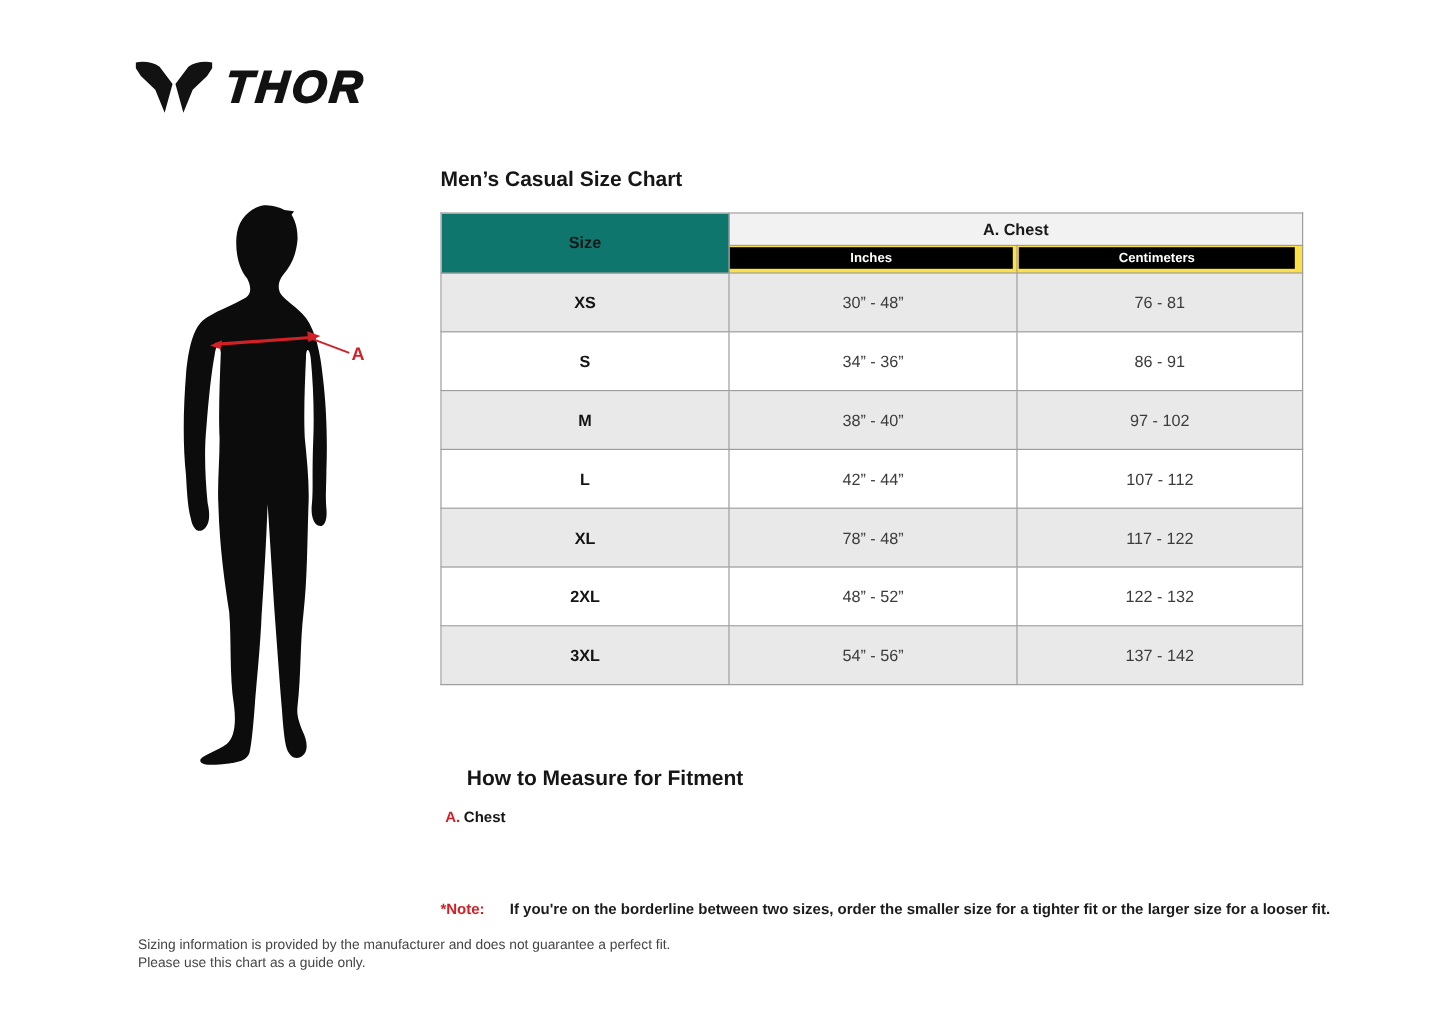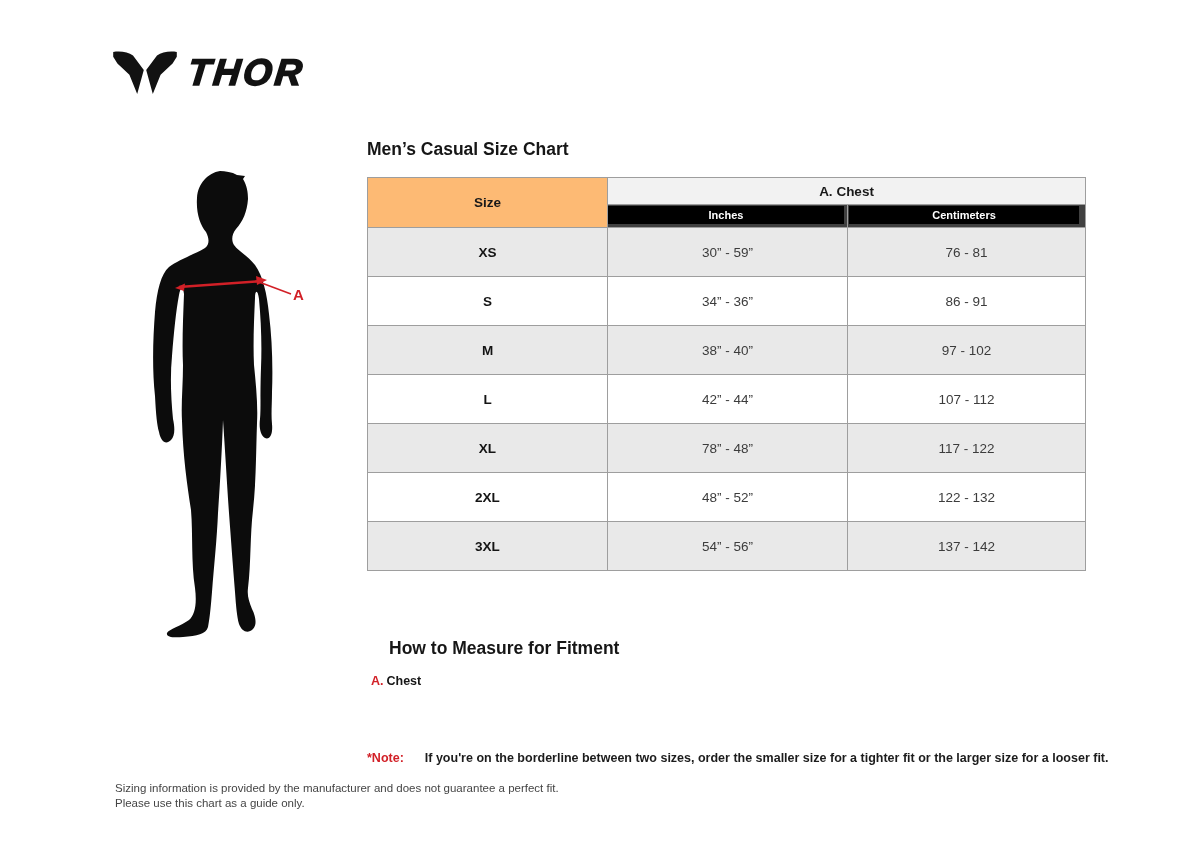--- a/index.html
+++ b/index.html
@@ -19,23 +19,23 @@
 
   
   .chart-title{position:absolute;left:367px;top:139px;font-size:17.5px;font-weight:bold;color:#161616;text-align:right;}
   .howto-title{position:absolute;left:389px;top:638px;font-size:17.5px;font-weight:bold;color:#161616;}
 
   
   table.size-chart{position:absolute;left:367px;top:177px;width:718px;border-collapse:collapse;
                    table-layout:fixed;}
   table.size-chart col.c1{width:240px;} table.size-chart col.c2{width:240px;} table.size-chart col.c3{width:238px;}
   table.size-chart th,table.size-chart td{border:1.5px solid #9e9e9e;text-align:center;padding:0;}
-  th.size-head{background:#fdba74;font-size:13.5px;font-weight:bold;color:#191919;height:49px;}
+  th.size-head{background:#0f766e;font-size:13.5px;font-weight:bold;color:#191919;height:49px;}
   th.group-head{background:#f2f2f2;font-size:13.5px;font-weight:bold;color:#191919;}
-  tr.unit-row th{background:#404040;border-top:none;height:22px;}
+  tr.unit-row th{background:#fde047;border-top:none;height:22px;}
   .unit-bar{background:#000;color:#fff;font-size:11px;font-weight:bold;height:18px;line-height:18px;
             margin:1px 3px 3px 0;}
   .unit-bar.cm{margin:1px 6px 3px 1px;}
   tbody td{height:48px;font-size:13.5px;color:#3c3c3c;background:#fff;}
   tbody td.size-cell{font-weight:bold;color:#141414;}
   tbody tr:nth-child(odd) td{background:#e9e9e9;}
 
   
   .measure-item{position:absolute;left:371px;top:674px;width:400px;}
   .measure-item .item-head{font-size:12.5px;font-weight:bold;color:#161616;}
@@ -108,21 +108,21 @@
           <div class="unit-bar">Inches</div>
         </th>
         <th>
           <div class="unit-bar cm">Centimeters</div>
         </th>
       </tr>
     </thead>
     <tbody>
       <tr>
         <td class="size-cell">XS</td>
-        <td>30” - 59”</td>
+        <td>30” - 48”</td>
         <td>76 - 81</td>
       </tr>
       <tr>
         <td class="size-cell">S</td>
         <td>34” - 36”</td>
         <td>86 - 91</td>
       </tr>
       <tr>
         <td class="size-cell">M</td>
         <td>38” - 40”</td>

